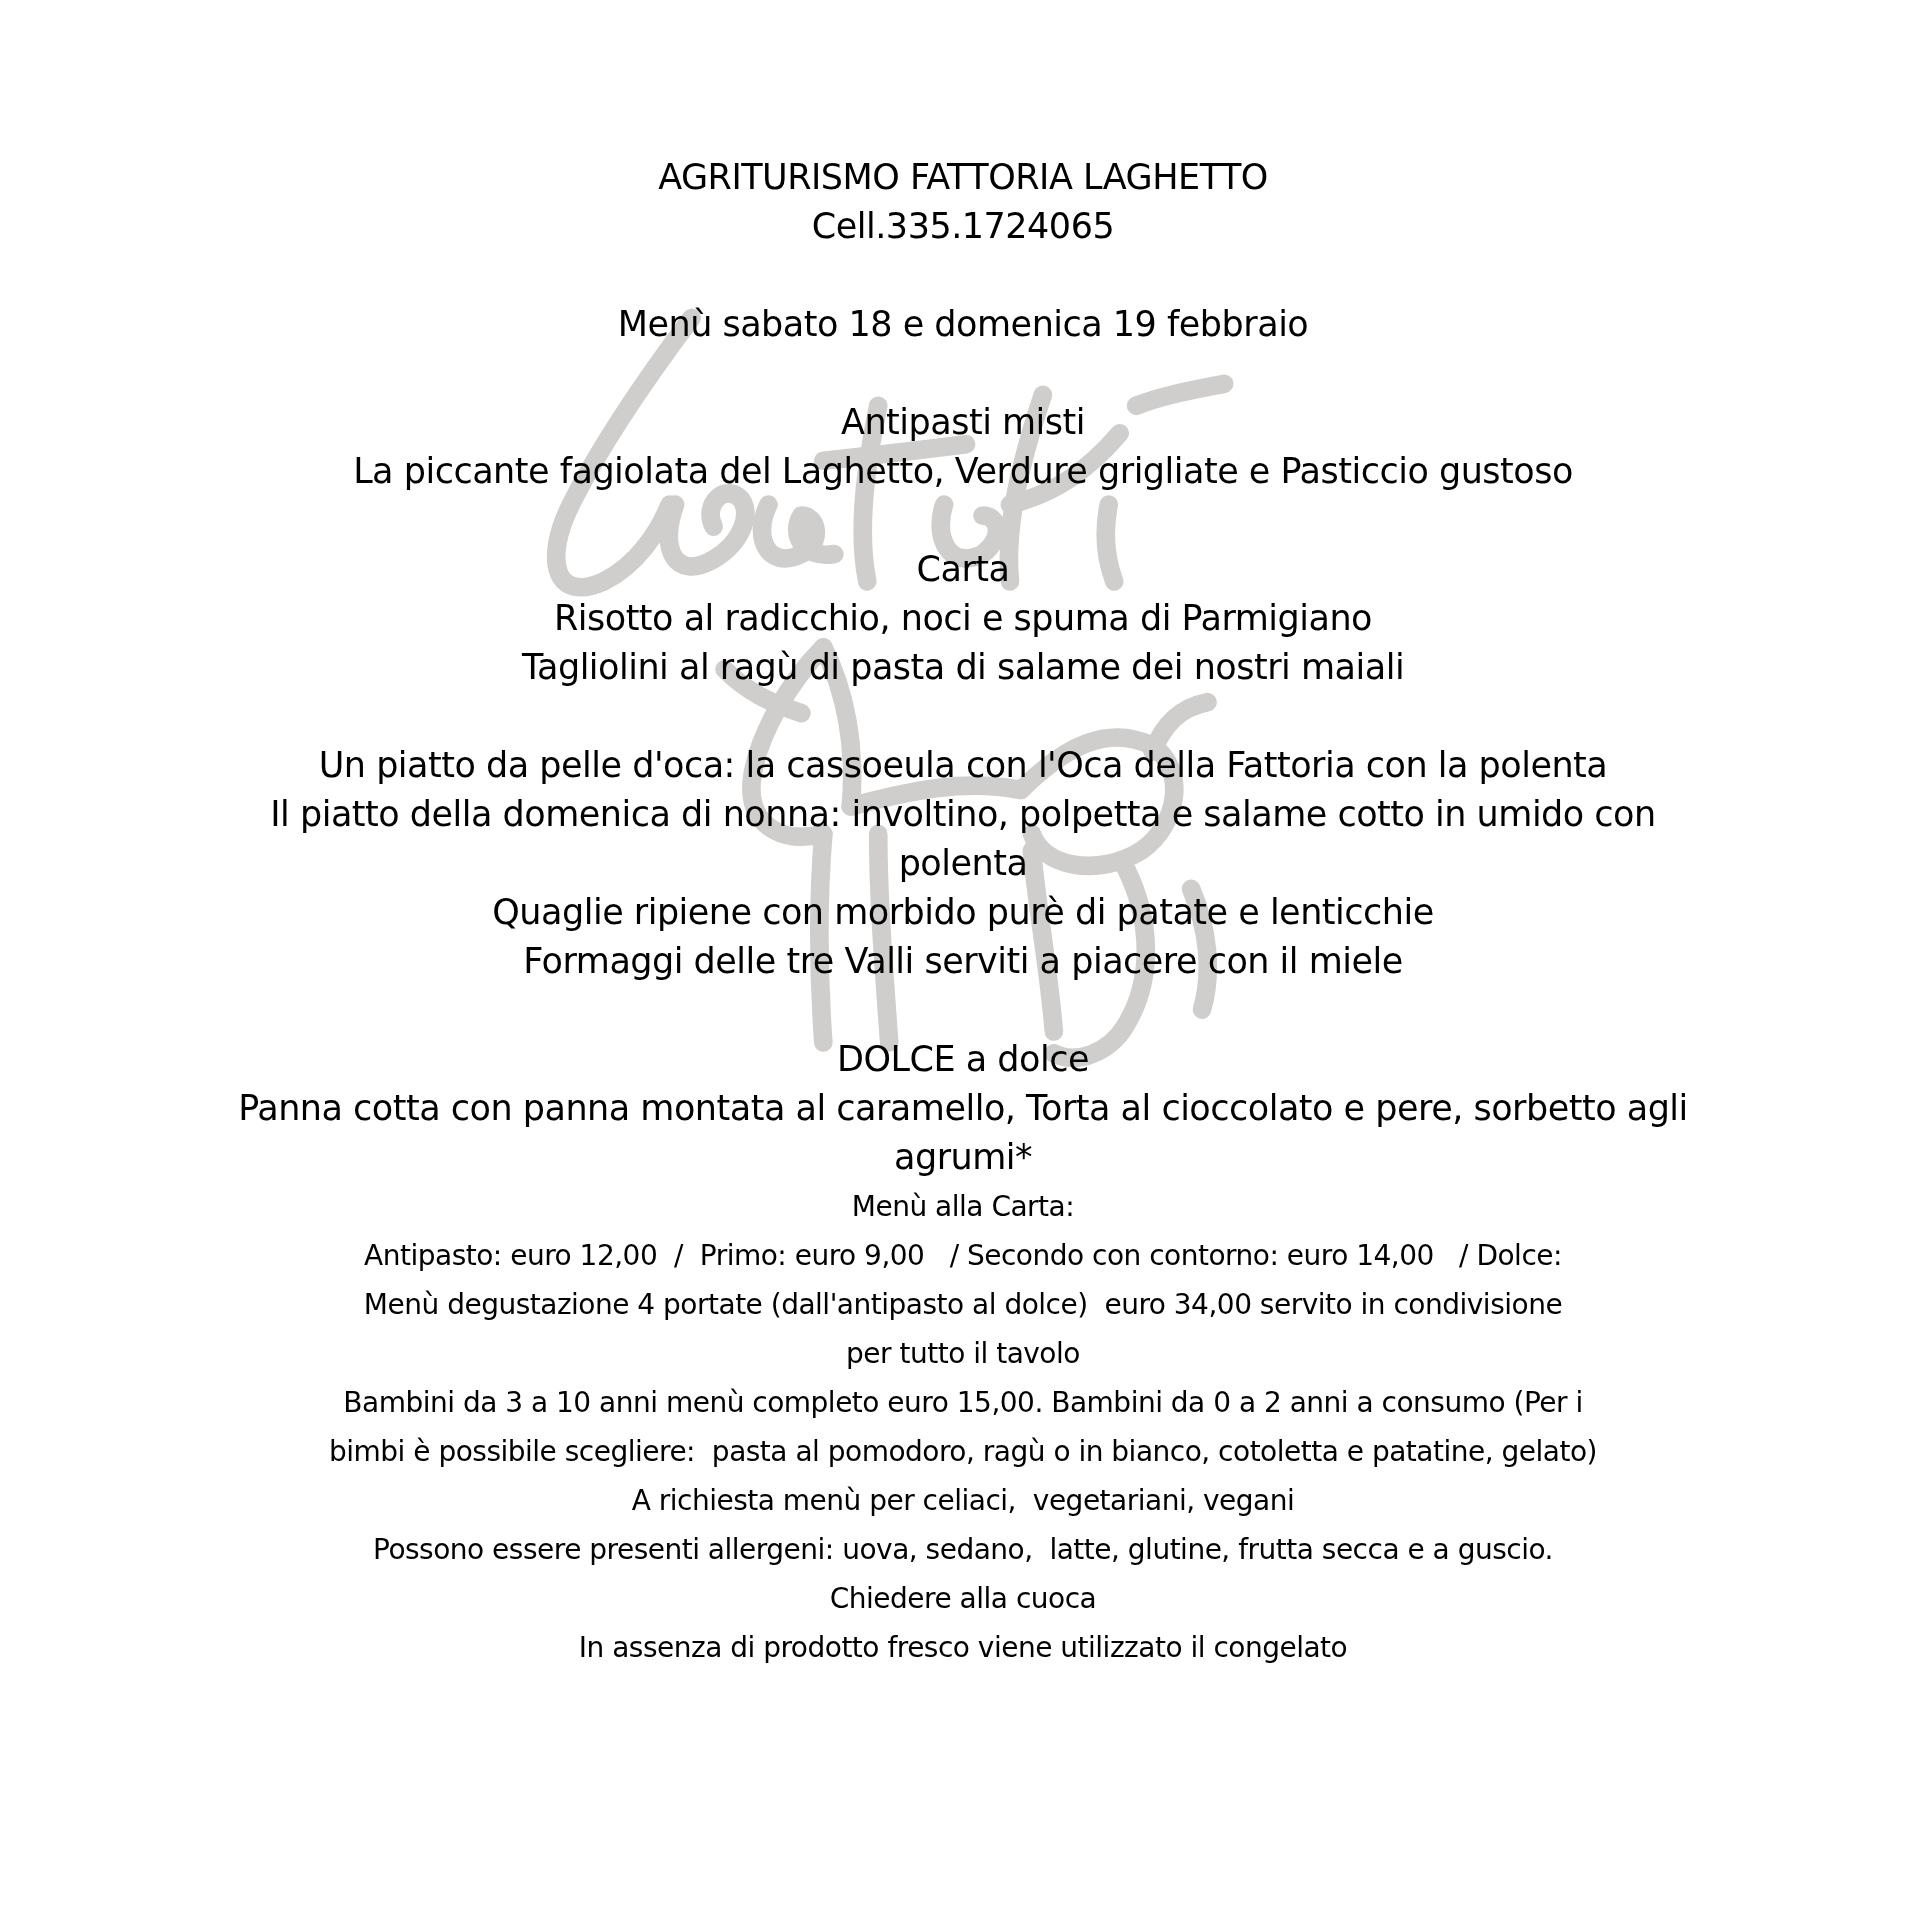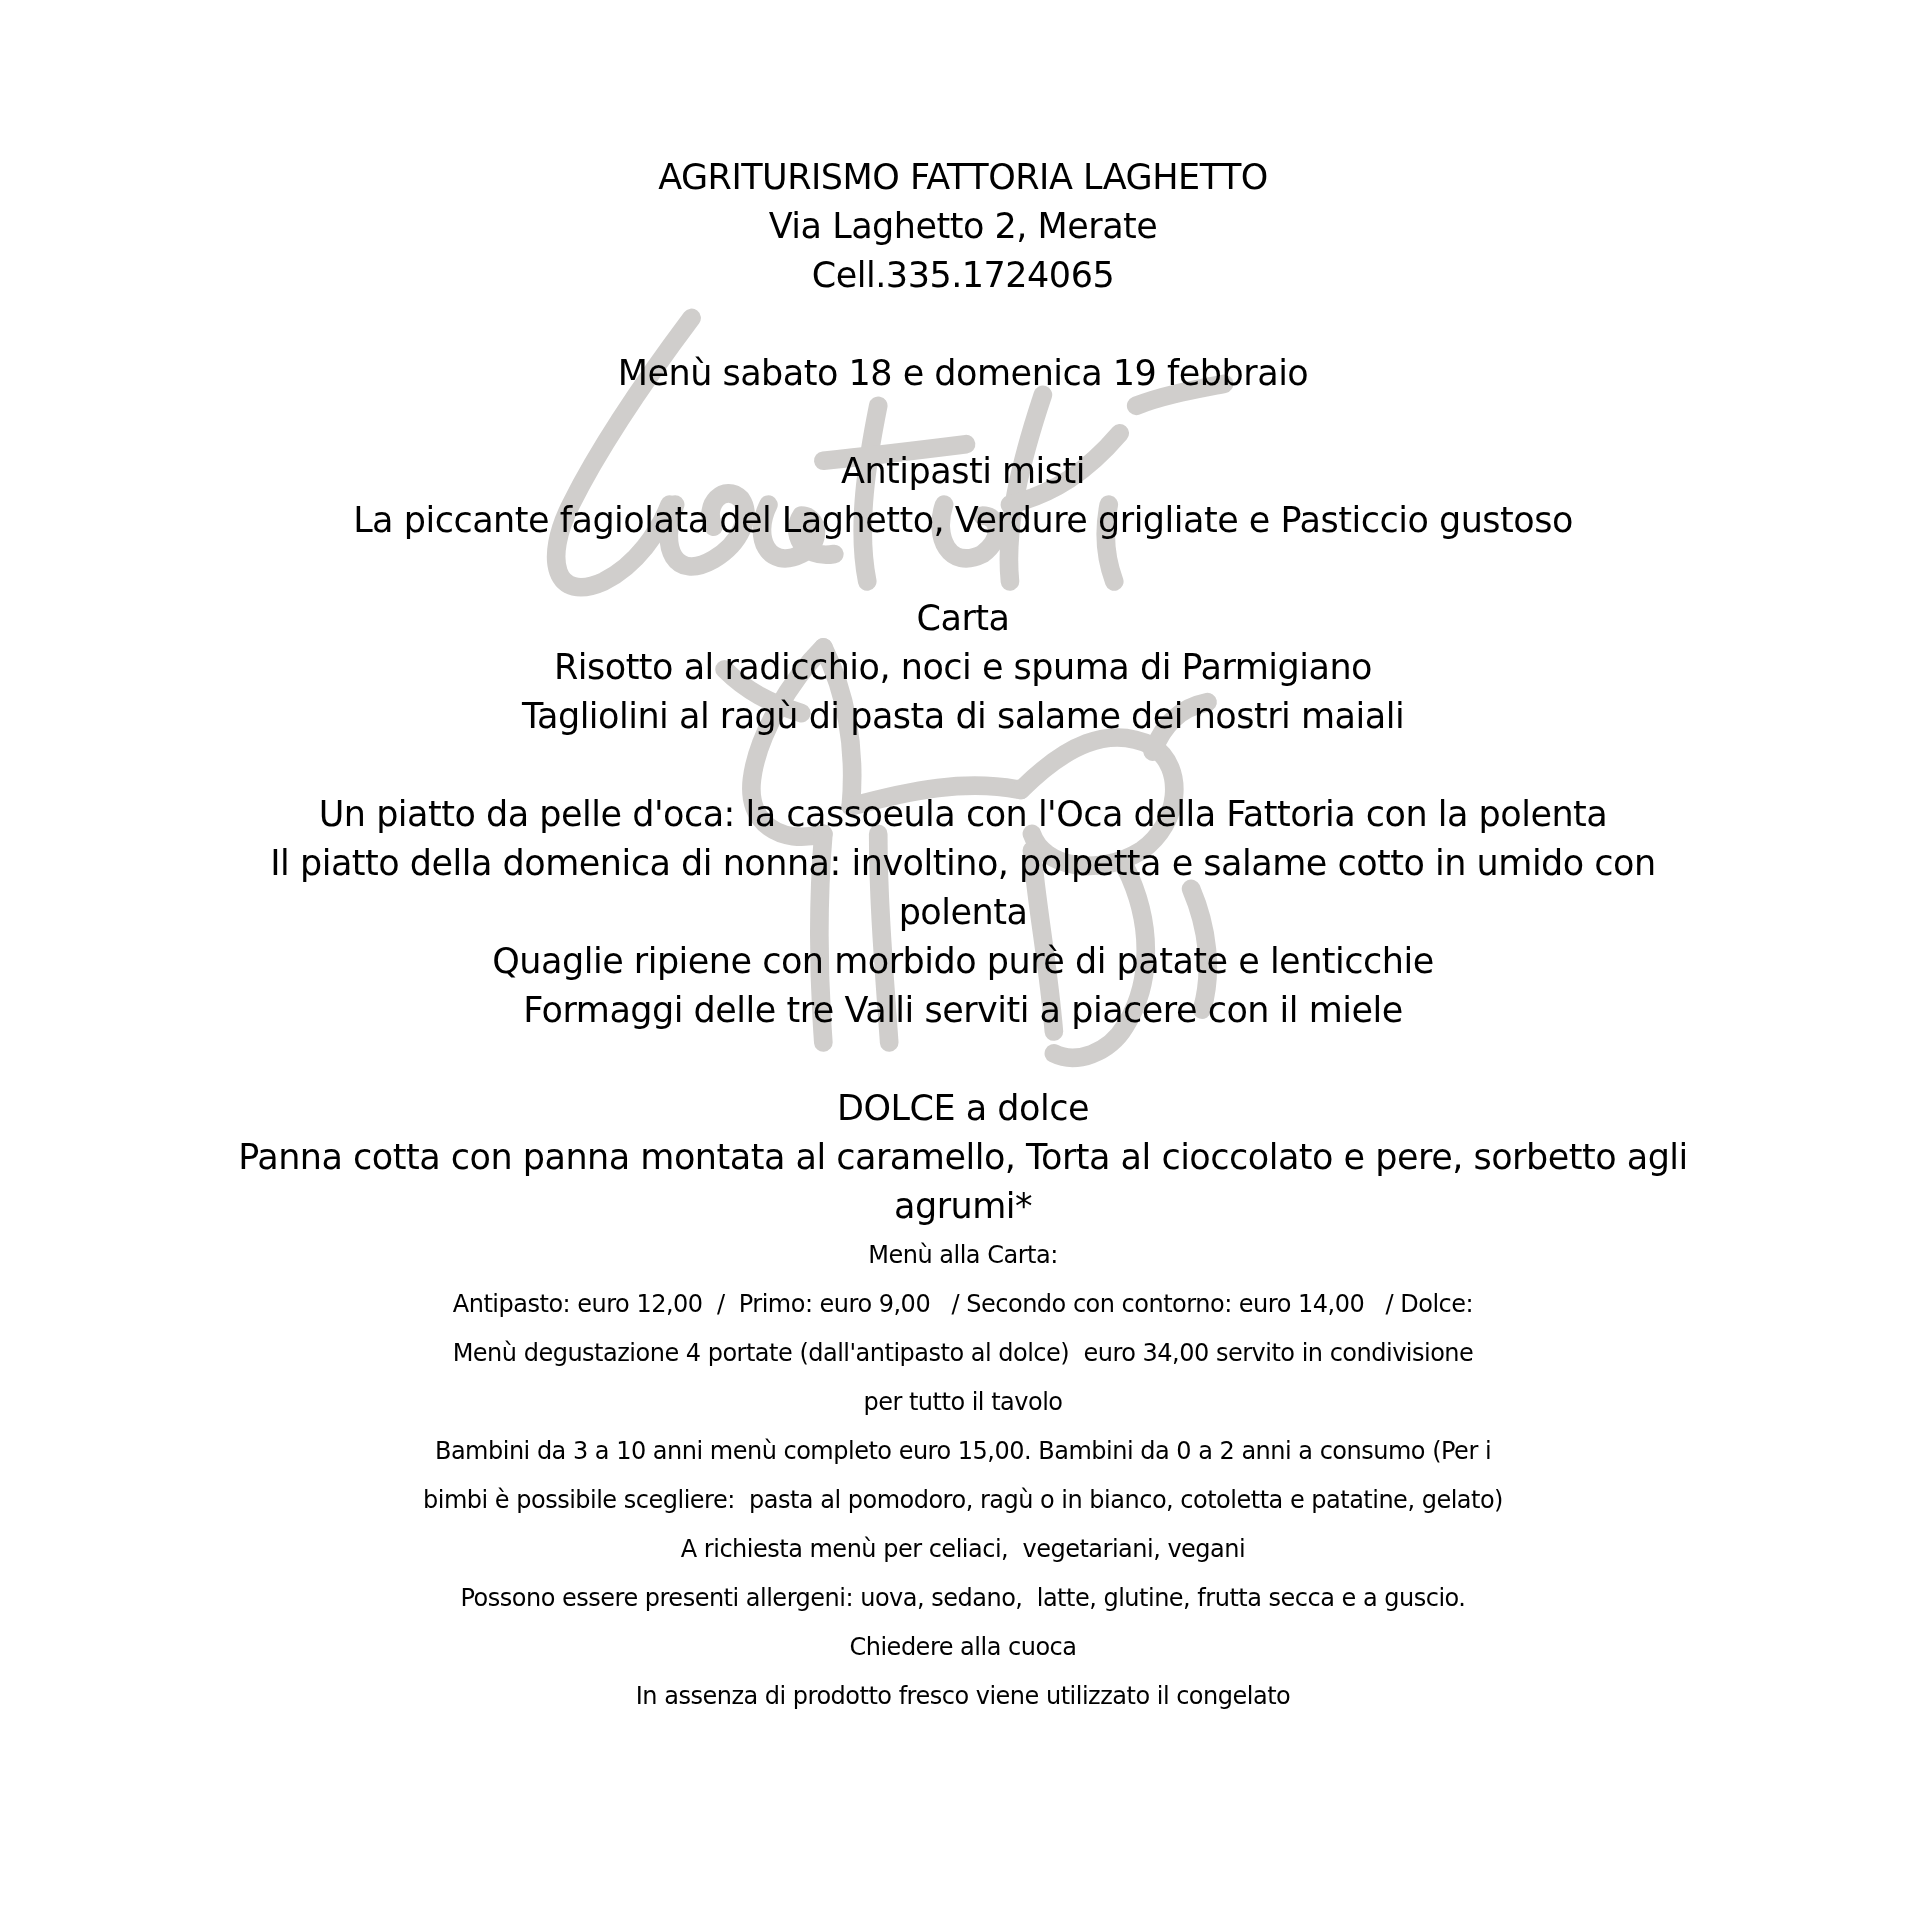--- a/index.html
+++ b/index.html
@@ -16,21 +16,21 @@
     position:absolute; left:82px; right:82px; top:153px;
     text-align:center;
     font-family:"DejaVu Sans", sans-serif;
     font-size:35px;
     line-height:49px;
     color:#000000;
     letter-spacing:-0.5px;
   }
   .line { display:block; white-space:pre-wrap; }
   .gap { display:block; height:49px; }
-  .narrow { font-size:24px; }
+  .narrow { font-size:28px; }
 </style>
 </head>
 <body>
 
 <div class="page">
 
   <svg class="watermark" viewBox="0 0 1800 1800" xmlns="http://www.w3.org/2000/svg">
     <g fill="none" stroke="#cbc9c7" stroke-width="34" stroke-linecap="round" stroke-linejoin="round" opacity="0.9">
 
       <path d="M360 40 C 300 120, 200 260, 140 380 C 90 480, 110 560, 200 520 C 260 490, 300 430, 320 380"></path>
@@ -53,21 +53,20 @@
       <path d="M600 980 C 590 1100, 590 1220, 600 1360"></path>
       <path d="M700 980 C 700 1100, 710 1220, 720 1360"></path>
       <path d="M980 1010 C 990 1120, 1010 1220, 1020 1340"></path>
       <path d="M1150 1040 C 1200 1140, 1200 1250, 1150 1330 C 1120 1380, 1060 1400, 1020 1380"></path>
       <path d="M1270 1080 C 1300 1150, 1310 1230, 1290 1300"></path>
     </g>
   </svg>
 
   <div class="content">
     <span class="line">AGRITURISMO FATTORIA LAGHETTO</span>
-    <span class="line">Via Laghetto 2, Merate</span>
     <span class="line">Cell.335.1724065</span>
     <span class="gap"></span>
     <span class="line">Menù sabato 18 e domenica 19 febbraio</span>
     <span class="gap"></span>
 
     <span class="line">Antipasti misti</span>
     <span class="line">La piccante fagiolata del Laghetto, Verdure grigliate e Pasticcio gustoso</span>
     <span class="gap"></span>
 
     <span class="line">Carta</span>

